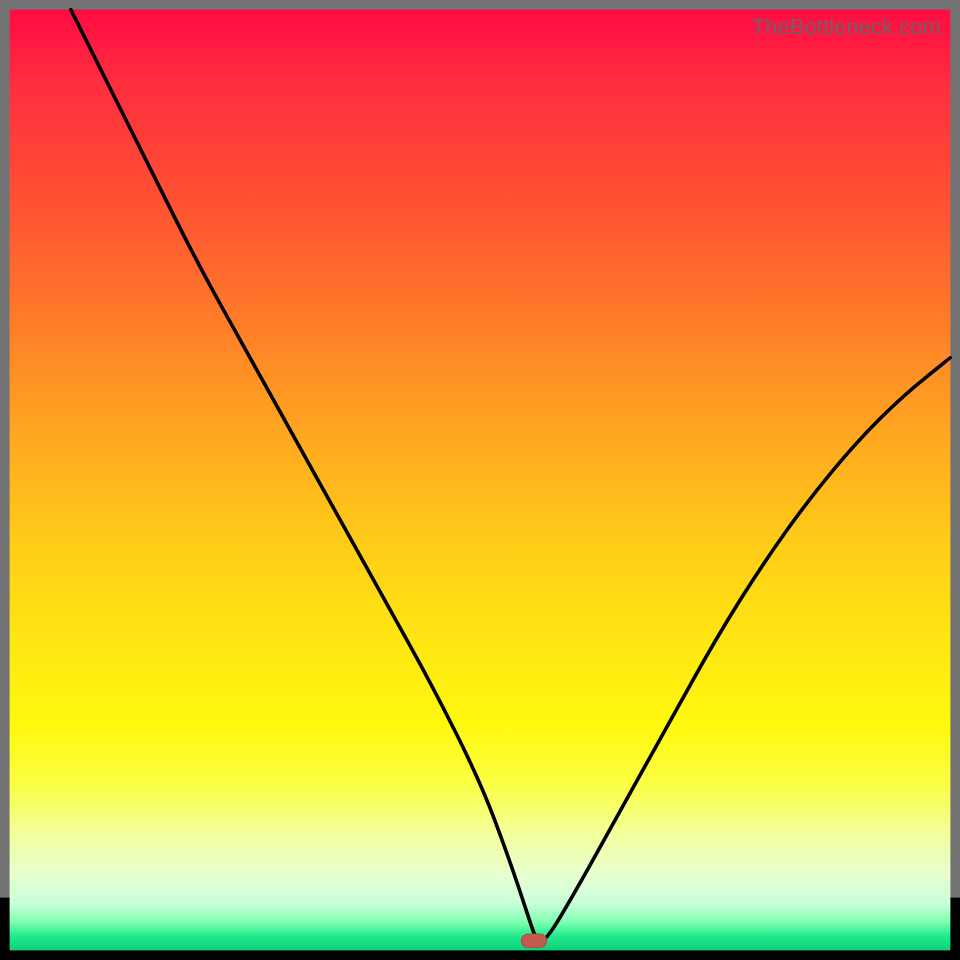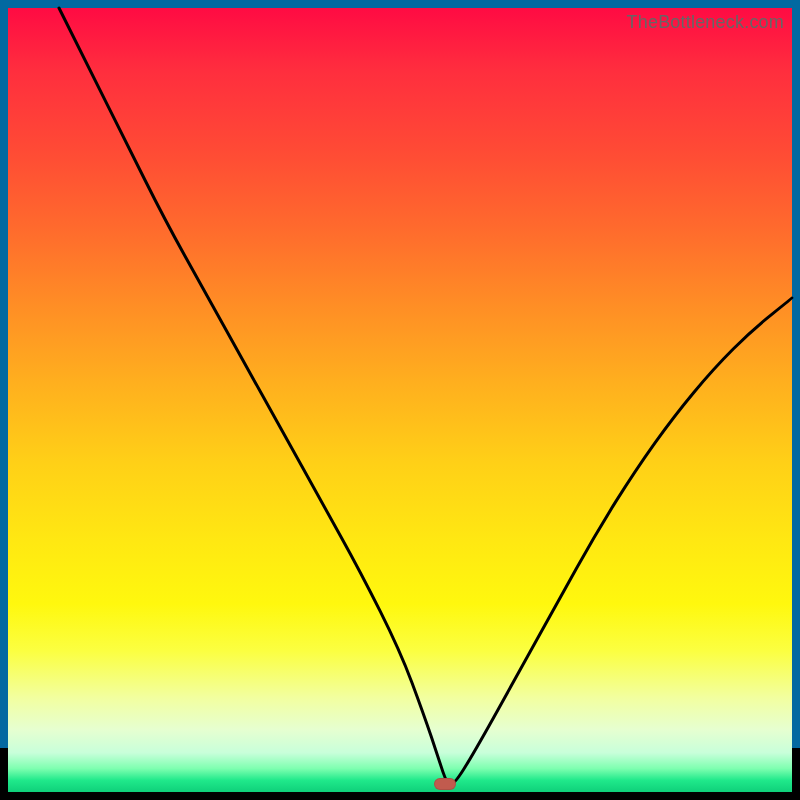--- a/index.html
+++ b/index.html
@@ -8,21 +8,21 @@
     width: 800px;
     height: 800px;
     background: #000;
     overflow: hidden;
     font-family: Arial, Helvetica, sans-serif;
   }
   .stage {
     position: relative;
     width: 800px;
     height: 748px;
-    background: #0369a1;
+    background: #737373;
   }
   .plot {
     position: absolute;
     left: 8px;
     top: 8px;
     width: 784px;
     height: 784px;
     background: linear-gradient(to bottom,
       #ff0b43 0%,
       #ff2e3e 8%,

